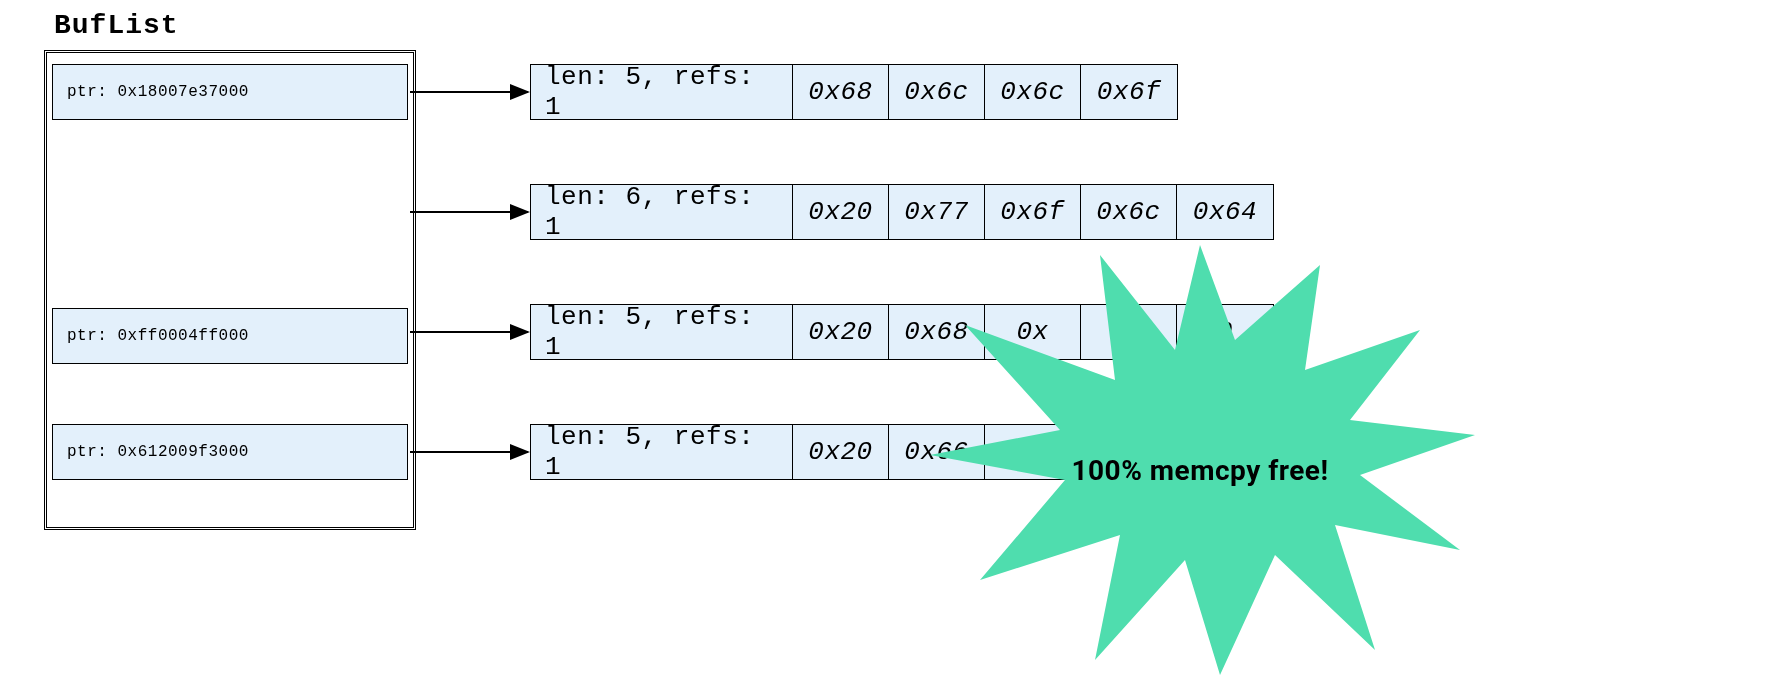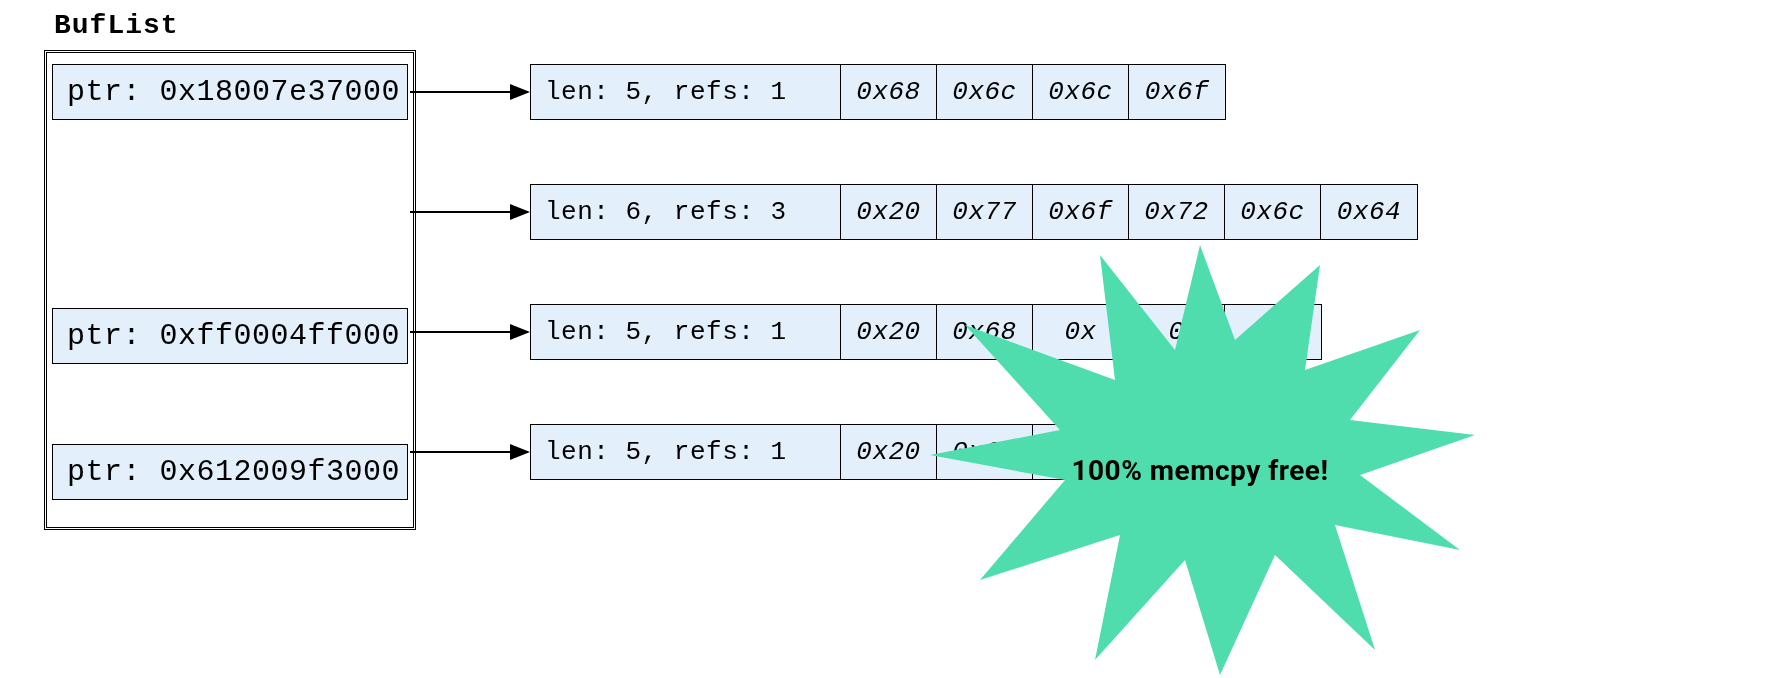--- a/index.html
+++ b/index.html
@@ -35,42 +35,42 @@
   .ptr-cell {
     position: absolute;
     left: 52px;
     width: 356px;
     height: 56px;
     display: flex;
     align-items: center;
     padding-left: 14px;
     background: #e3f0fb;
     border: 1px solid #000;
-    font-size: 30px;
+    font-size: 16px;
     letter-spacing: 0.5px;
     white-space: nowrap;
   }
   .buf-row {
     position: absolute;
     left: 530px;
     height: 56px;
     display: flex;
     border: 1px solid #000;
   }
   .buf-cell {
     display: flex;
     align-items: center;
     justify-content: center;
     border-right: 1px solid #000;
     background: #e3f0fb;
     font-size: 26px;
     letter-spacing: 0.5px;
   }
   .buf-cell:last-child { border-right: none; }
-  .buf-header { width: 310px; padding: 0 14px; justify-content: flex-start; }
+  .buf-header { width: 262px; padding: 0 14px; justify-content: flex-start; }
   .byte { width: 96px; font-style: italic; }
   .arrow-svg { position:absolute; left:0; top:0; pointer-events:none; }
 
   .starburst {
     position: absolute;
     left: 920px;
     top: 230px;
     width: 560px;
     height: 450px;
     pointer-events: none;
@@ -103,40 +103,39 @@
   <div class="ptr-cell" style="top:64px">ptr: 0x18007e37000</div>
   <div class="buf-row" style="top:64px">
     <div class="buf-cell buf-header">len: 5, refs: 1</div>
     <div class="buf-cell byte">0x68</div>
     <div class="buf-cell byte">0x6c</div>
     <div class="buf-cell byte">0x6c</div>
     <div class="buf-cell byte">0x6f</div>
   </div>
 
   <div class="buf-row" style="top:184px">
-    <div class="buf-cell buf-header">len: 6, refs: 3</div>
+    <div class="buf-cell buf-header">len: 6, refs: 1</div>
     <div class="buf-cell byte">0x20</div>
     <div class="buf-cell byte">0x77</div>
     <div class="buf-cell byte">0x6f</div>
-    <div class="buf-cell byte">0x72</div>
     <div class="buf-cell byte">0x6c</div>
     <div class="buf-cell byte">0x64</div>
   </div>
 
   <div class="ptr-cell" style="top:308px">ptr: 0xff0004ff000</div>
   <div class="buf-row" style="top:304px">
     <div class="buf-cell buf-header">len: 5, refs: 1</div>
     <div class="buf-cell byte">0x20</div>
     <div class="buf-cell byte">0x68</div>
     <div class="buf-cell byte">0x</div>
     <div class="buf-cell byte">0</div>
     <div class="buf-cell byte">0</div>
   </div>
 
-  <div class="ptr-cell" style="top:444px">ptr: 0x612009f3000</div>
+  <div class="ptr-cell" style="top:424px">ptr: 0x612009f3000</div>
   <div class="buf-row" style="top:424px">
     <div class="buf-cell buf-header">len: 5, refs: 1</div>
     <div class="buf-cell byte">0x20</div>
     <div class="buf-cell byte">0x66</div>
     <div class="buf-cell byte">0x</div>
     <div class="buf-cell byte"></div>
     <div class="buf-cell byte"></div>
   </div>
 
   <svg class="arrow-svg" width="1784" height="678">

